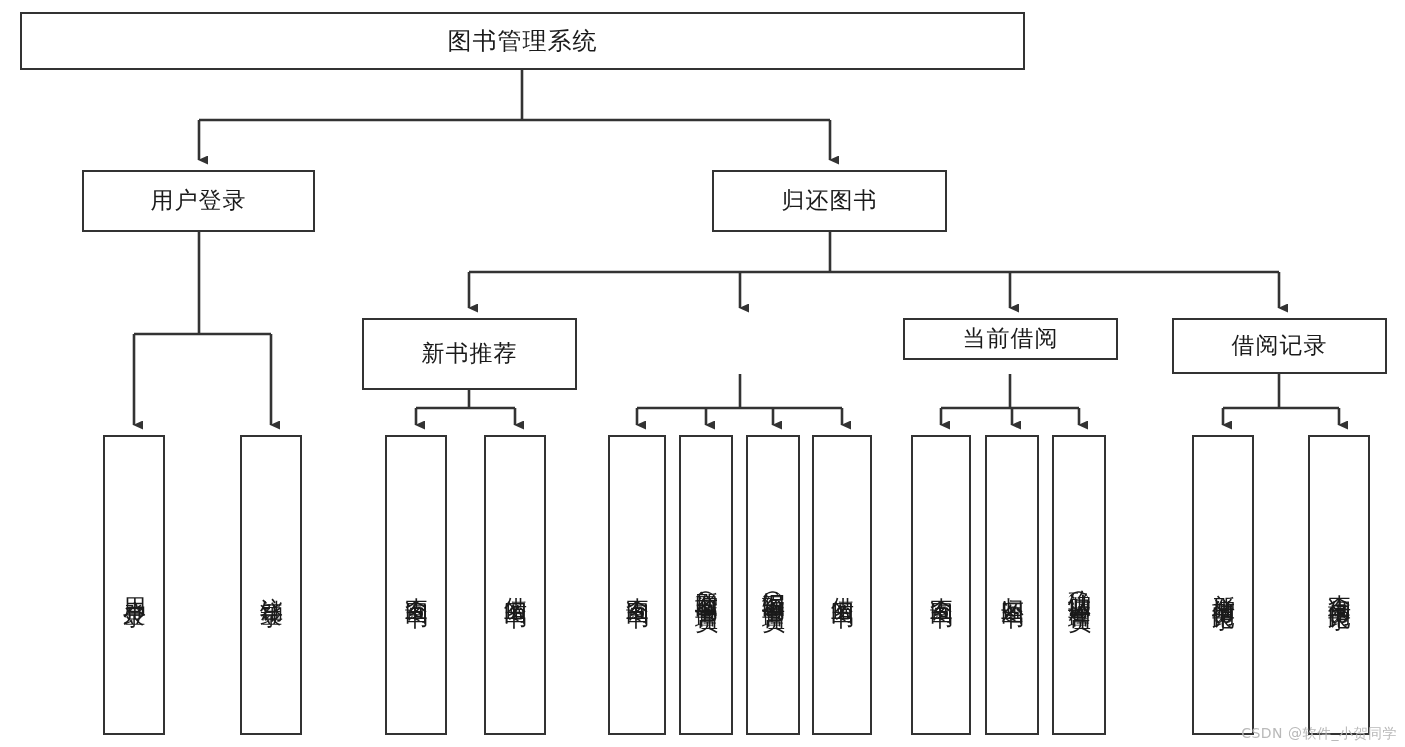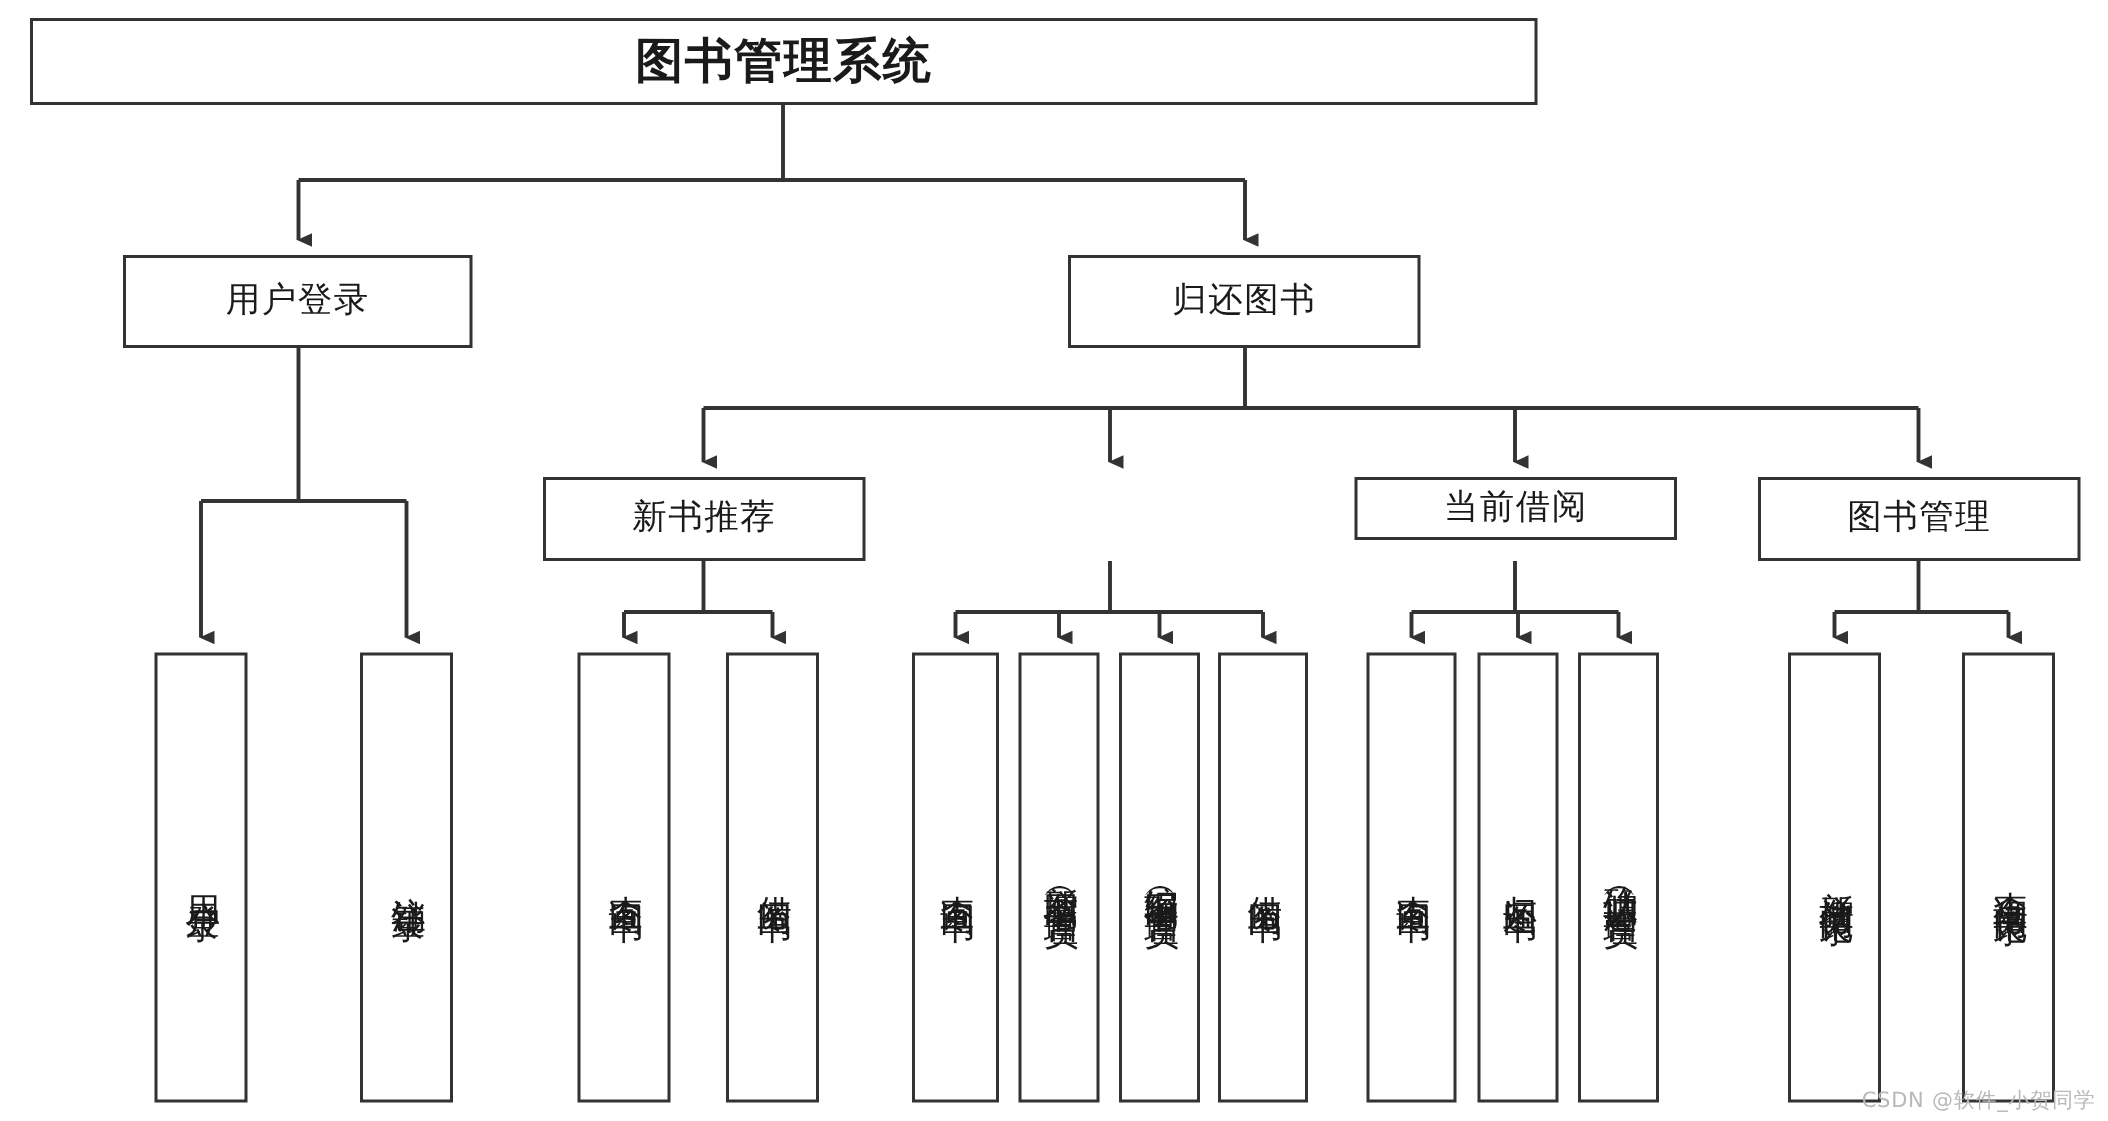--- a/index.html
+++ b/index.html
@@ -48,22 +48,21 @@
   }
   .node-v .vtext {
     writing-mode: vertical-rl;
     text-orientation: upright;
     line-height: 1.12;
     letter-spacing: 3px;
     white-space: nowrap;
     display: block;
   }
   #root-node {
-    font-size: 32px;
-    font-weight: bold;
+    font-size: 24px;
   }
   #watermark {
     position: absolute;
     right: 8px;
     bottom: 4px;
     font-size: 14px;
     color: #b9b9b9;
     white-space: nowrap;
     letter-spacing: 0.5px;
   }
@@ -140,31 +139,31 @@
   </div>
 
   <div class="node node-h" style="left: 82px; top: 170px; width: 233px; height: 62px;">
     <span>用户登录</span>
   </div>
 
   <div class="node node-h" style="left: 712px; top: 170px; width: 235px; height: 62px;">
     <span>归还图书</span>
   </div>
 
-  <div class="node node-h" style="left: 362px; top: 318px; width: 215px; height: 56px;">
+  <div class="node node-h" style="left: 362px; top: 318px; width: 215px; height: 72px;">
     <span>新书推荐</span>
   </div>
 
 
   <div class="node node-h" style="left: 903px; top: 318px; width: 215px; height: 42px;">
     <span>当前借阅</span>
   </div>
 
   <div class="node node-h" style="left: 1172px; top: 318px; width: 215px; height: 56px;">
-    <span>图书管理</span>
+    <span>借阅记录</span>
   </div>
 
   <div class="node node-v" style="left: 103px; top: 435px; width: 62px; height: 300px;">
     <span class="vtext">用户登录</span>
   </div>
 
   <div class="node node-v" style="left: 240px; top: 435px; width: 62px; height: 300px;">
     <span class="vtext">注销登录</span>
   </div>
 

